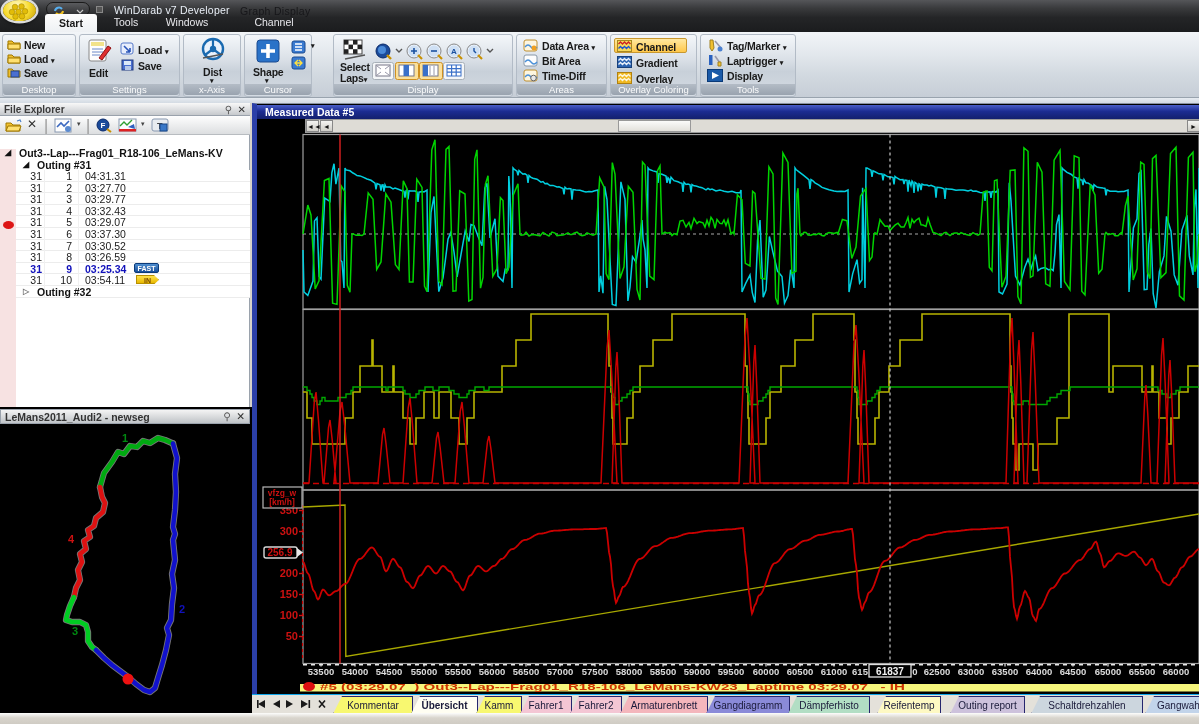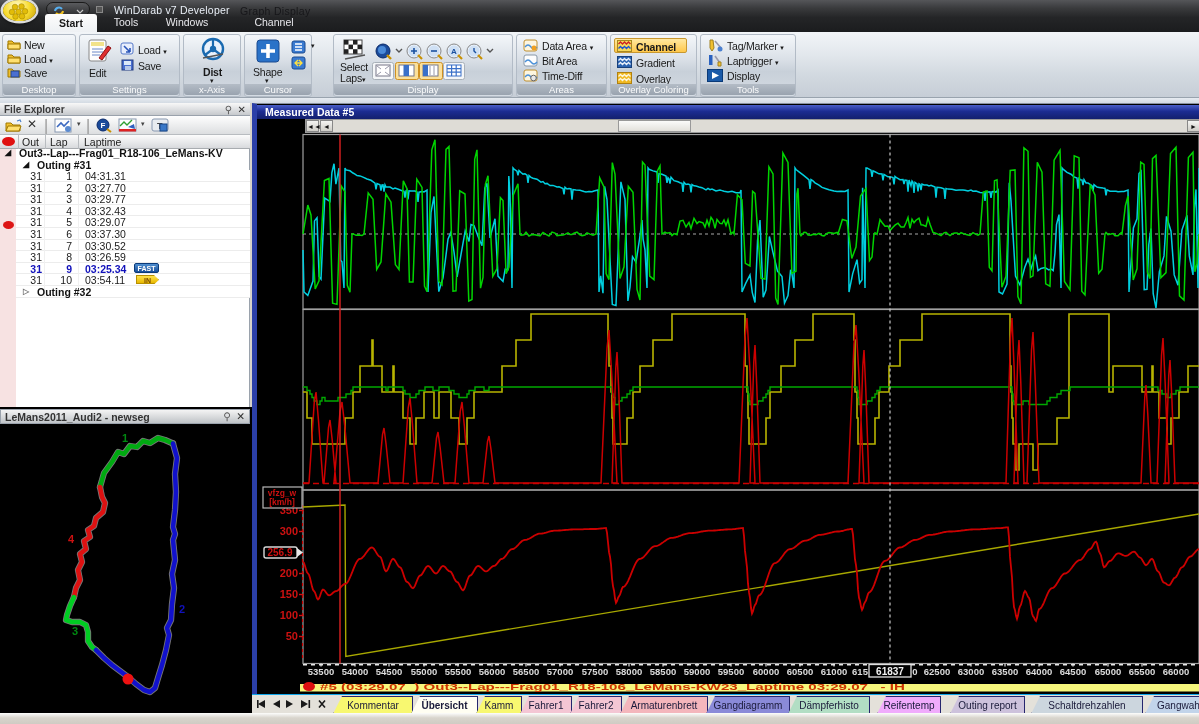--- a/index.html
+++ b/index.html
@@ -3,21 +3,21 @@
 * { margin:0; padding:0; box-sizing:border-box; }
 body { width:1199px; height:724px; position:relative; overflow:hidden;
   font-family:"Liberation Sans",sans-serif; background:#d6d2ca; }
 .abs { position:absolute; }
 .glabel { position:absolute; left:0; right:0; bottom:1px; height:11px;
   text-align:center; font-size:9.5px; color:#fafbfc;
   background:linear-gradient(#b4bcc6,#99a3af); border-radius:0 0 3px 3px; }
 .grp { position:absolute; top:34px; height:63px;
   background:linear-gradient(#f4f7fa,#dae0e7 40%,#c8d0d9 60%,#d4dbe3);
   border:1px solid #b2bbc6; border-radius:3px; }
-.sbtn { position:absolute; font-size:10.5px; color:#1a1a1a; white-space:nowrap; font-weight:normal; letter-spacing:-0.2px; }
+.sbtn { position:absolute; font-size:10.5px; color:#1a1a1a; white-space:nowrap; font-weight:bold; letter-spacing:-0.2px; }
 .tab { position:absolute; top:14px; height:17px; color:#e8e8ec; font-size:10.5px;
   text-align:center; padding-top:2px; }
 .stab { position:absolute; height:18px; border:1px solid #26266e; border-bottom:none;
   font-size:10px; color:#1a1a3a; text-align:center; padding-top:3px;
   clip-path:polygon(9px 0,100% 0,100% 100%,0 100%); }
 </style></head><body>
 
 <div class="abs" style="left:0;top:0;width:1199px;height:32px;background:linear-gradient(#555659 0%,#3a3b3d 25%,#242527 55%,#1b1c1e 100%)"></div>
 <div class="abs" style="left:3px;top:0px;width:33px;height:21px;border-radius:50%;background:radial-gradient(circle at 42% 32%,#fffbd8,#f8dc30 52%,#cda60d 90%,#b8920a);box-shadow:0 0 0 2.5px #dcdcdc,0 2px 4px #000">
  <svg width="33" height="21">
@@ -292,29 +292,20 @@
         <path d="M2 8 l4-4 3 3 5-5" stroke="#30a030" stroke-width="1.4" fill="none"></path>
         <path d="M10 9 l6-3 1 5 z" fill="#3060c0"></path>
         <rect x="1" y="11" width="17" height="2.5" fill="#dd2222"></rect>
       </svg>
     <span class="abs" style="left:141px;top:4px;font-size:7px;color:#444">▾</span>
     <svg class="abs" style="left:151px;top:2px" width="19" height="15">
         <rect x="1" y="1" width="16" height="12" rx="2" fill="#e8ecf0" stroke="#8898b0"></rect>
         <text x="6" y="11" font-size="9" fill="#444" font-weight="bold">T</text>
         <rect x="9" y="6" width="7" height="7" fill="#3a78c8" stroke="#1a4888"></rect>
       </svg>
-  </div>
-  <div class="abs" style="left:0;top:32px;width:250px;height:14px;background:linear-gradient(#fcfcfc,#d8dadd);border-bottom:1px solid #a8acb0;font-size:10.5px;color:#222">
-    <span class="abs" style="left:2px;top:2px;width:13px;height:9px;background:#e01010;border-radius:50%"></span>
-    <span class="abs" style="left:22px;top:1px">Out</span>
-      <span class="abs" style="left:50px;top:1px">Lap</span>
-      <span class="abs" style="left:84px;top:1px">Laptime</span>
-    <span class="abs" style="left:18px;top:0;width:1px;height:14px;background:#b8bcc0"></span>
-    <span class="abs" style="left:45px;top:0;width:1px;height:14px;background:#b8bcc0"></span>
-    <span class="abs" style="left:78px;top:0;width:1px;height:14px;background:#b8bcc0"></span>
   </div>
   <div class="abs" style="left:0;top:46px;width:16px;height:258px;background:#f7e2e2"></div>
   <div class="abs" style="left:16px;top:67px;width:234px;height:128px;background:repeating-linear-gradient(#fff 0,#fff 10.6px,#ececec 10.6px,#ececec 11.6px)"></div>
   <div class="abs" style="left:44px;top:67px;width:1px;height:128px;background:#f0f0f0"></div>
   <div class="abs" style="left:78px;top:67px;width:1px;height:128px;background:#f0f0f0"></div>
   <div class="abs" style="left:16px;top:43.5px;width:234px;font-size:10.5px;font-weight:bold;color:#111">
       <span style="position:absolute;left:-11px;top:1px;font-size:8px">◢</span>
       <span style="position:absolute;left:3px;white-space:nowrap">Out3--Lap---Frag01_R18-106_LeMans-KV</span>
     </div>
   <div class="abs" style="left:16px;top:55.5px;width:234px;font-size:10.5px;font-weight:bold;color:#111">
@@ -521,18 +512,18 @@
       </g>
   </svg>
   <div class="stab" style="left:81px;top:1px;width:80px;background:#f8f870">Kommentar</div>
   <div class="stab" style="left:159px;top:1px;width:67px;background:#fffef2;font-weight:bold">Übersicht</div>
   <div class="stab" style="left:224px;top:1px;width:46px;background:#f8f870">Kamm</div>
   <div class="stab" style="left:268px;top:1px;width:52px;background:#f4c6d4">Fahrer1</div>
   <div class="stab" style="left:318px;top:1px;width:52px;background:#f4c6d4">Fahrer2</div>
   <div class="stab" style="left:368px;top:1px;width:88px;background:#f4b6bc">Armaturenbrett</div>
   <div class="stab" style="left:454px;top:1px;width:84px;background:#8a8ad8">Gangdiagramm</div>
   <div class="stab" style="left:536px;top:1px;width:82px;background:#b2dec4">Dämpferhisto</div>
-  <div class="stab" style="left:625px;top:1px;width:64px;background:#f0abfc">Reifentemp</div>
+  <div class="stab" style="left:625px;top:1px;width:64px;background:#fef9c3">Reifentemp</div>
   <div class="stab" style="left:698px;top:1px;width:75px;background:#cdc2dc">Outing report</div>
   <div class="stab" style="left:779px;top:1px;width:112px;background:#ccd6de">Schaltdrehzahlen</div>
   <div class="stab" style="left:893px;top:1px;width:115px;background:#c2d4ea;text-align:left;padding-left:11px">Gangwahl_Str</div>
 </div>
 <div class="abs" style="left:0;top:713px;width:1199px;height:11px;background:linear-gradient(#fdfdfc,#d8d4cc 45%,#cfcbc3)"></div>
 
 </body></html>

